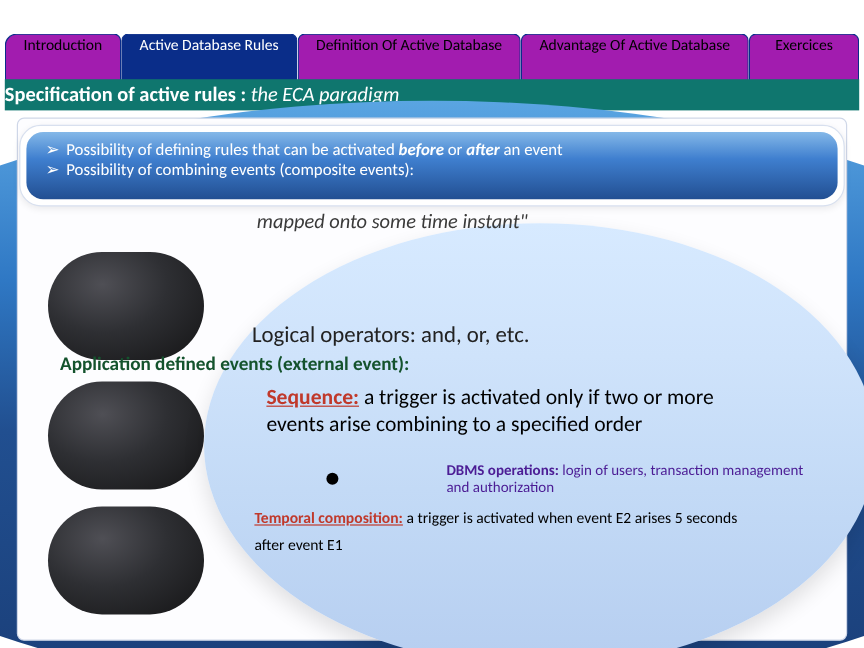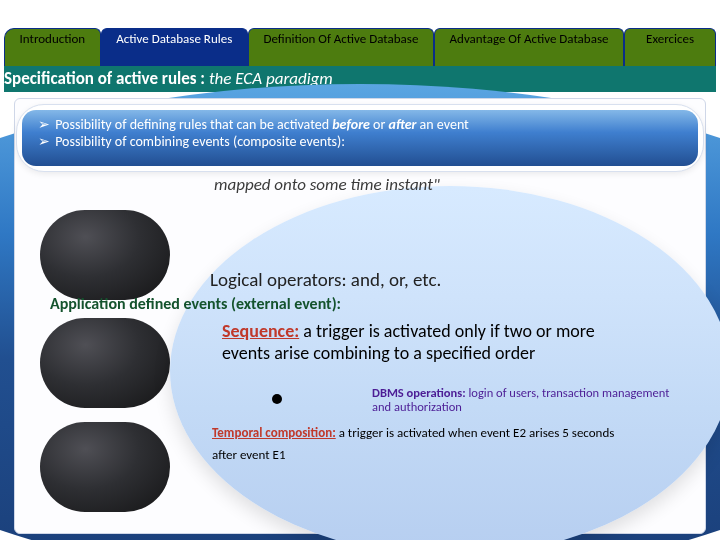--- a/index.html
+++ b/index.html
@@ -1,21 +1,21 @@
 <!DOCTYPE html>
 <html><head>
 <meta charset="utf-8">
 <style>
   * { margin: 0; padding: 0; box-sizing: border-box; }
   html, body { width: 720px; height: 540px; font-family: Calibri, Arial, sans-serif; background: #fff; overflow: hidden; }
   .slide { position: relative; width: 720px; height: 540px; }
 
   
   .tabs { position: absolute; top: 28px; left: 4px; right: 4px; height: 40px; display: flex; }
-  .tab { position: relative; flex: 1 1 auto; min-width: 92px; text-align: center; font-size: 13px; line-height: 15px; color: #000; padding-top: 2px; border: 1px solid #0a2d89; border-top-left-radius: 6px; border-top-right-radius: 6px; border-bottom: none; background: #4d7c0f; margin-right: 0px; }
+  .tab { position: relative; flex: 1 1 auto; min-width: 92px; text-align: center; font-size: 13px; line-height: 15px; color: #000; padding-top: 2px; border: 1px solid #0a2d89; border-top-left-radius: 6px; border-top-right-radius: 6px; border-bottom: none; background: #a21caf; margin-right: 0px; }
   .tab.first { border-top-left-radius: 10px; }
   .tab.last  { border-top-right-radius: 10px; }
   .tab.active { background: #0a2d89; color: #fff; }
 
   
   .titlebar { position: absolute; top: 66px; left: 4px; right: 4px; height: 26px; background: #0f766e; color: #fff; text-align: left; font-size: 17px; line-height: 26px; font-weight: bold; }
   .titlebar i { font-style: italic; font-weight: normal; }
 
   
   .oval { position: absolute; top: 84px; left: -220px; width: 1160px; height: 500px; border-radius: 50%; background: linear-gradient(180deg, #5aa5e2 0%, #2f78c4 30%, #214f90 55%, #1a3e78 100%); z-index: 1; }
@@ -26,21 +26,21 @@
   
   .pill { position: absolute; left: 40px; width: 130px; height: 90px; background: radial-gradient(ellipse at 35% 30%, #4f4f55 0%, #2e2f33 45%, #141415 100%); border-radius: 50px; z-index: 3; }
   .pill.p1 { top: 210px; }
   .pill.p2 { top: 318px; }
   .pill.p3 { top: 422px; }
 
   
   .infobg { position: absolute; top: 186px; left: 170px; width: 560px; height: 370px; border-radius: 50% / 50%; background: linear-gradient(180deg, #d7eaff 0%, #cfe3fb 30%, #c3daf6 60%, #b6cef0 100%); box-shadow: 0 8px 18px rgba(0,0,0,.12); z-index: 3; }
 
   
-  .banner-outer { position: absolute; top: 104px; left: 16px; right: 16px; height: 68px; background: #fff; border: 1px solid #d8e0ef; border-radius: 28px; z-index: 6; box-shadow: 0 2px 6px rgba(0,0,0,.08); }
+  .banner-outer { position: absolute; top: 104px; left: 16px; right: 16px; height: 68px; background: #fff; border: 1px solid #d8e0ef; border-radius: 18px; z-index: 6; box-shadow: 0 2px 6px rgba(0,0,0,.08); }
   .banner-inner { position: absolute; top: 5px; left: 5px; right: 5px; bottom: 5px; border-radius: 14px; background: linear-gradient(180deg, #84b8e8 0%, #3f7fcf 40%, #224f92 100%); color: #fff; padding: 6px 16px; font-size: 14px; line-height: 17px; }
   .banner-inner .arrow { display: inline-block; width: 14px; }
 
   
   .midtext { position: absolute; top: 174px; left: 214px; width: 370px; font-size: 17px; font-style: italic; color: #3a3a3a; z-index: 5; }
 
   .logical { position: absolute; top: 240px; left: 210px; font-size: 19px; color: #222; z-index: 5; margin-top: 28px; }
 
   .appdef { position: absolute; top: 294px; left: 50px; width: 330px; font-size: 16px; font-weight: bold; color: #14532d; z-index: 5; }
 

